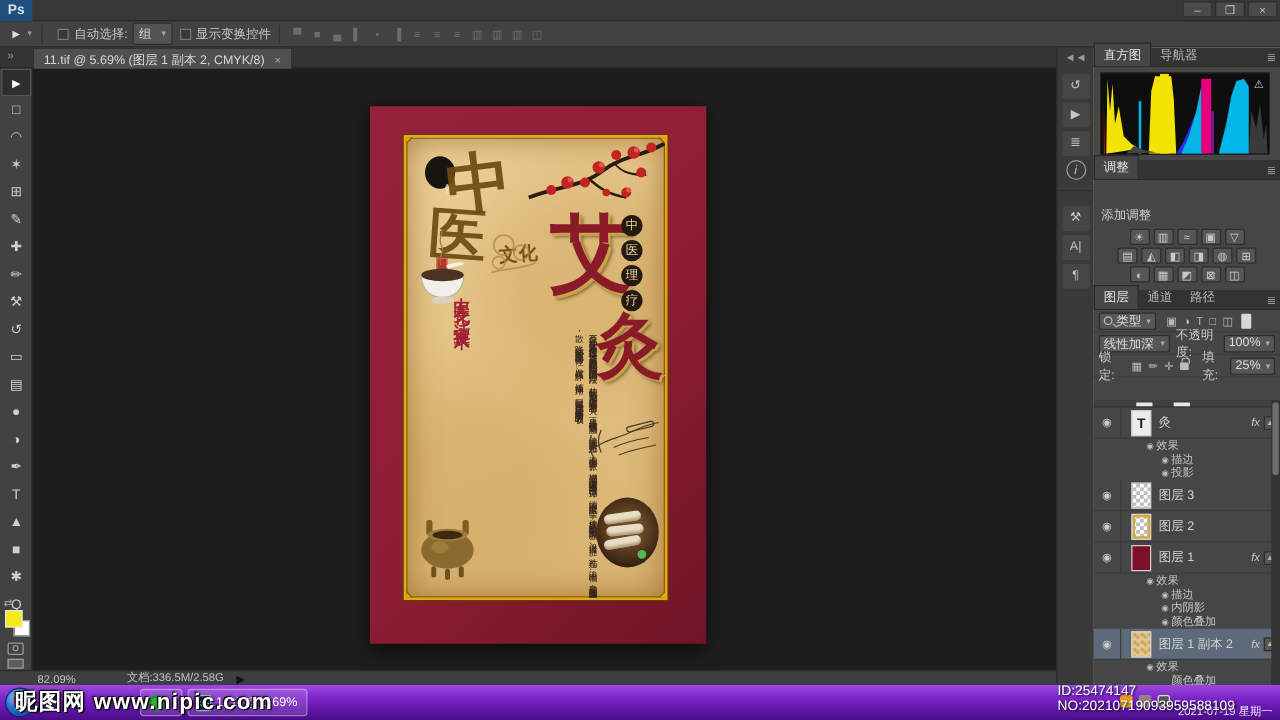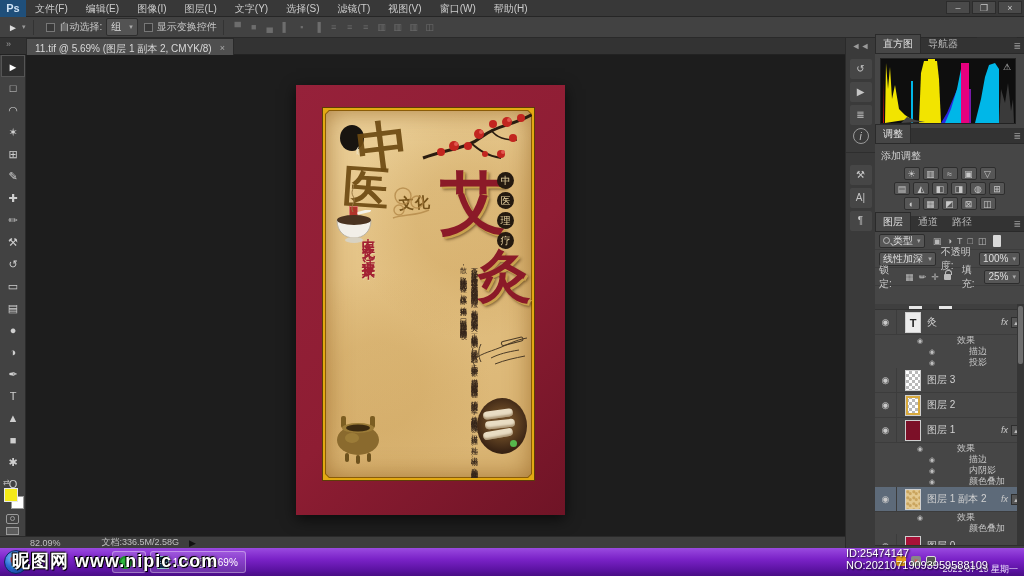--- a/index.html
+++ b/index.html
@@ -120,21 +120,21 @@
   #panels { left:875px; top:38px; width:149px; height:510px; background:#bef264; }
   .ptabs { display:flex; align-items:flex-end; height:16px; background:#333; border-bottom:1px solid #2a2a2a; position:relative;}
   .ptab { font-size:10px; color:#b9b9b9; padding:2px 7px; }
   .ptab.active { background:#464646; color:#e4e4e4; border:1px solid #2a2a2a; border-bottom:none; }
   .pmenu { position:absolute; right:3px; top:3px; color:#9a9a9a; font-size:9px; }
 
   #hist-body { background:#464646; padding:4px 5px; }
   #histogram-box { width:136px; height:66px; background:#0e0e0e; border:1px solid #222; position:relative; }
   #hist-warn { position:absolute; right:4px; top:3px; color:#cfcfcf; font-size:9px; }
 
-  #adj-body { background:#464646; padding:3px 6px 5px; }
+  #adj-body { background:#464646; padding:19px 6px 5px; }
   #adj-label { color:#cfcfcf; font-size:10px; margin:2px 0 3px; }
   .adj-row { display:flex; justify-content:center; }
   .adj-ico { width:16px; height:13px; background:#565656; border:1px solid #2e2e2e; border-radius:2px;
     color:#c9c9c9; font-size:9px; text-align:center; line-height:12px; margin:1px 1.5px; }
 
   #layers-body { background:#464646; height:327px; position:relative; }
   .lrow { display:flex; align-items:center; height:18px; padding:0 4px; border-bottom:1px solid #3d3d3d;
     color:#cccccc; font-size:10px; }
   .lrow .box { background:#565656; border:1px solid #2d2d2d; border-radius:2px; display:flex;
     align-items:center; padding:0 3px; height:14px; color:#ddd; }
@@ -167,21 +167,21 @@
   .th-frame { box-shadow:inset 0 0 0 2px #d8a93c; }
   .th-darkred { background:#7c1028; }
   .th-parchment { background:#e3c88f;
     background-image:radial-gradient(circle at 30% 30%, #c9a45f 0 1px, transparent 2px),
       radial-gradient(circle at 70% 60%, #c9a45f 0 1px, transparent 2px);
     background-size:6px 6px; }
   .th-red { background:#a81238; }
   .fxtag { position:absolute; right:16px; font-style:italic; color:#c9c9c9; font-size:9px; }
   .collbtn { position:absolute; right:3px; top:7px; width:10px; height:11px; background:#565656;
     border:1px solid #2e2e2e; color:#bbb; font-size:7px; text-align:center; line-height:10px; }
-  .eff-row { display:flex; align-items:center; height:11px; color:#c5c5c5; font-size:9px;gap:32px; }
+  .eff-row { display:flex; align-items:center; height:11px; color:#c5c5c5; font-size:9px; }
   .eff-eye { width:10px; text-align:center; font-size:7px; color:#bdbdbd; }
   .lscroll { position:absolute; right:0; top:0; width:7px; height:241px; background:#353535; }
   .lscroll i { position:absolute; left:1px; width:5px; border-radius:2px; background:#6e6e6e; }
   #layers-bottombar { position:absolute; left:0; top:313px; width:149px; height:14px; background:#3d3d3d;
     border-top:1px solid #2e2e2e; display:flex; justify-content:flex-end; align-items:center; padding-right:4px; }
   .lb-ico { color:#a8a8a8; font-size:8px; margin-left:7px; }
 
   
   #statusbar { left:0; top:536px; width:845px; height:12px; background:#3e3e3e;
     border-top:1px solid #2a2a2a; color:#c0c0c0; font-size:9px; display:flex; align-items:center; }
@@ -218,32 +218,20 @@
   .tray-net { border:1px solid #ddd; background:#555; }
   #clock-date { position:absolute; right:6px; top:563px; color:#f0e6ff; font-size:9px; z-index:2; }
 </style>
 </head>
 <body>
 
 <div id="app">
 
   <div id="titlebar" class="abs">
     <div id="pslogo">Ps</div>
-    <div id="menubar" style="display:flex;">
-        <span class="menu-item">文件(F)</span>
-        <span class="menu-item">编辑(E)</span>
-        <span class="menu-item">图像(I)</span>
-        <span class="menu-item">图层(L)</span>
-        <span class="menu-item">文字(Y)</span>
-        <span class="menu-item">选择(S)</span>
-        <span class="menu-item">滤镜(T)</span>
-        <span class="menu-item">视图(V)</span>
-        <span class="menu-item">窗口(W)</span>
-        <span class="menu-item">帮助(H)</span>
-      </div>
     <div id="wincontrols">
         <span class="winbtn">–</span>
         <span class="winbtn">❐</span>
         <span class="winbtn">×</span>
       </div>
   </div>
 
   <div id="optionsbar" class="abs">
     <span class="ob-toolico">►</span>
     <span class="ob-caret">▾</span>

